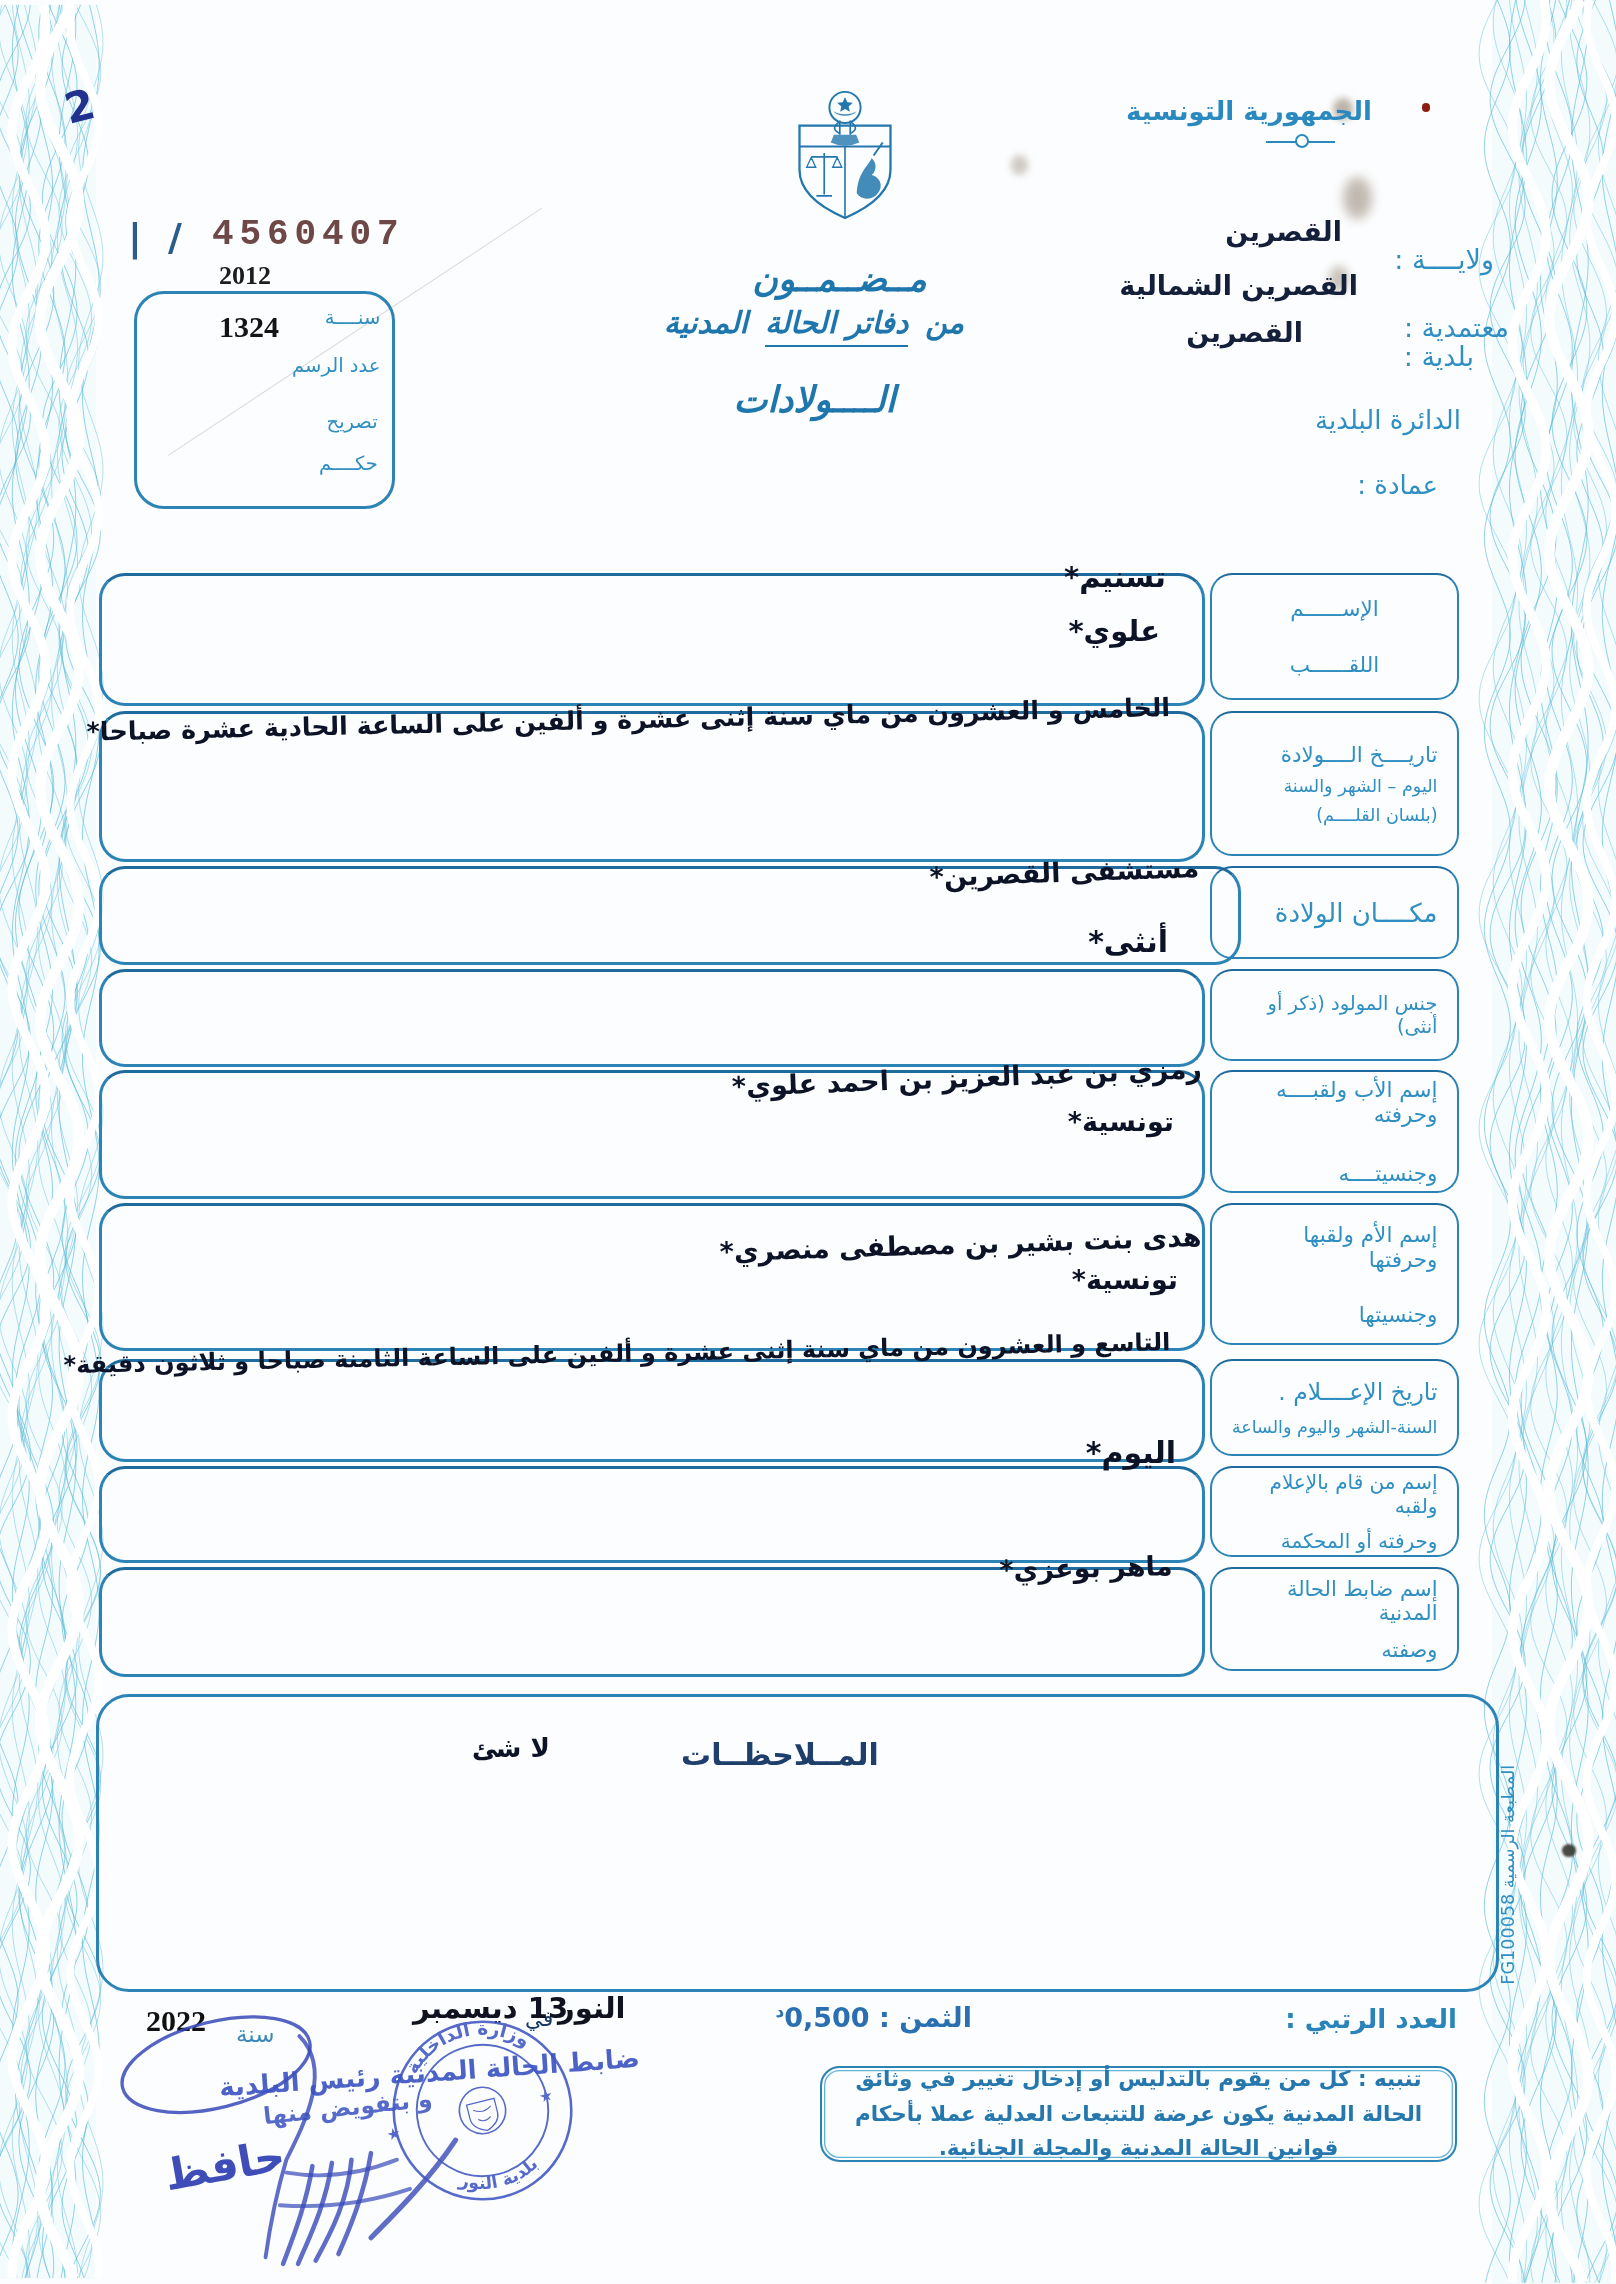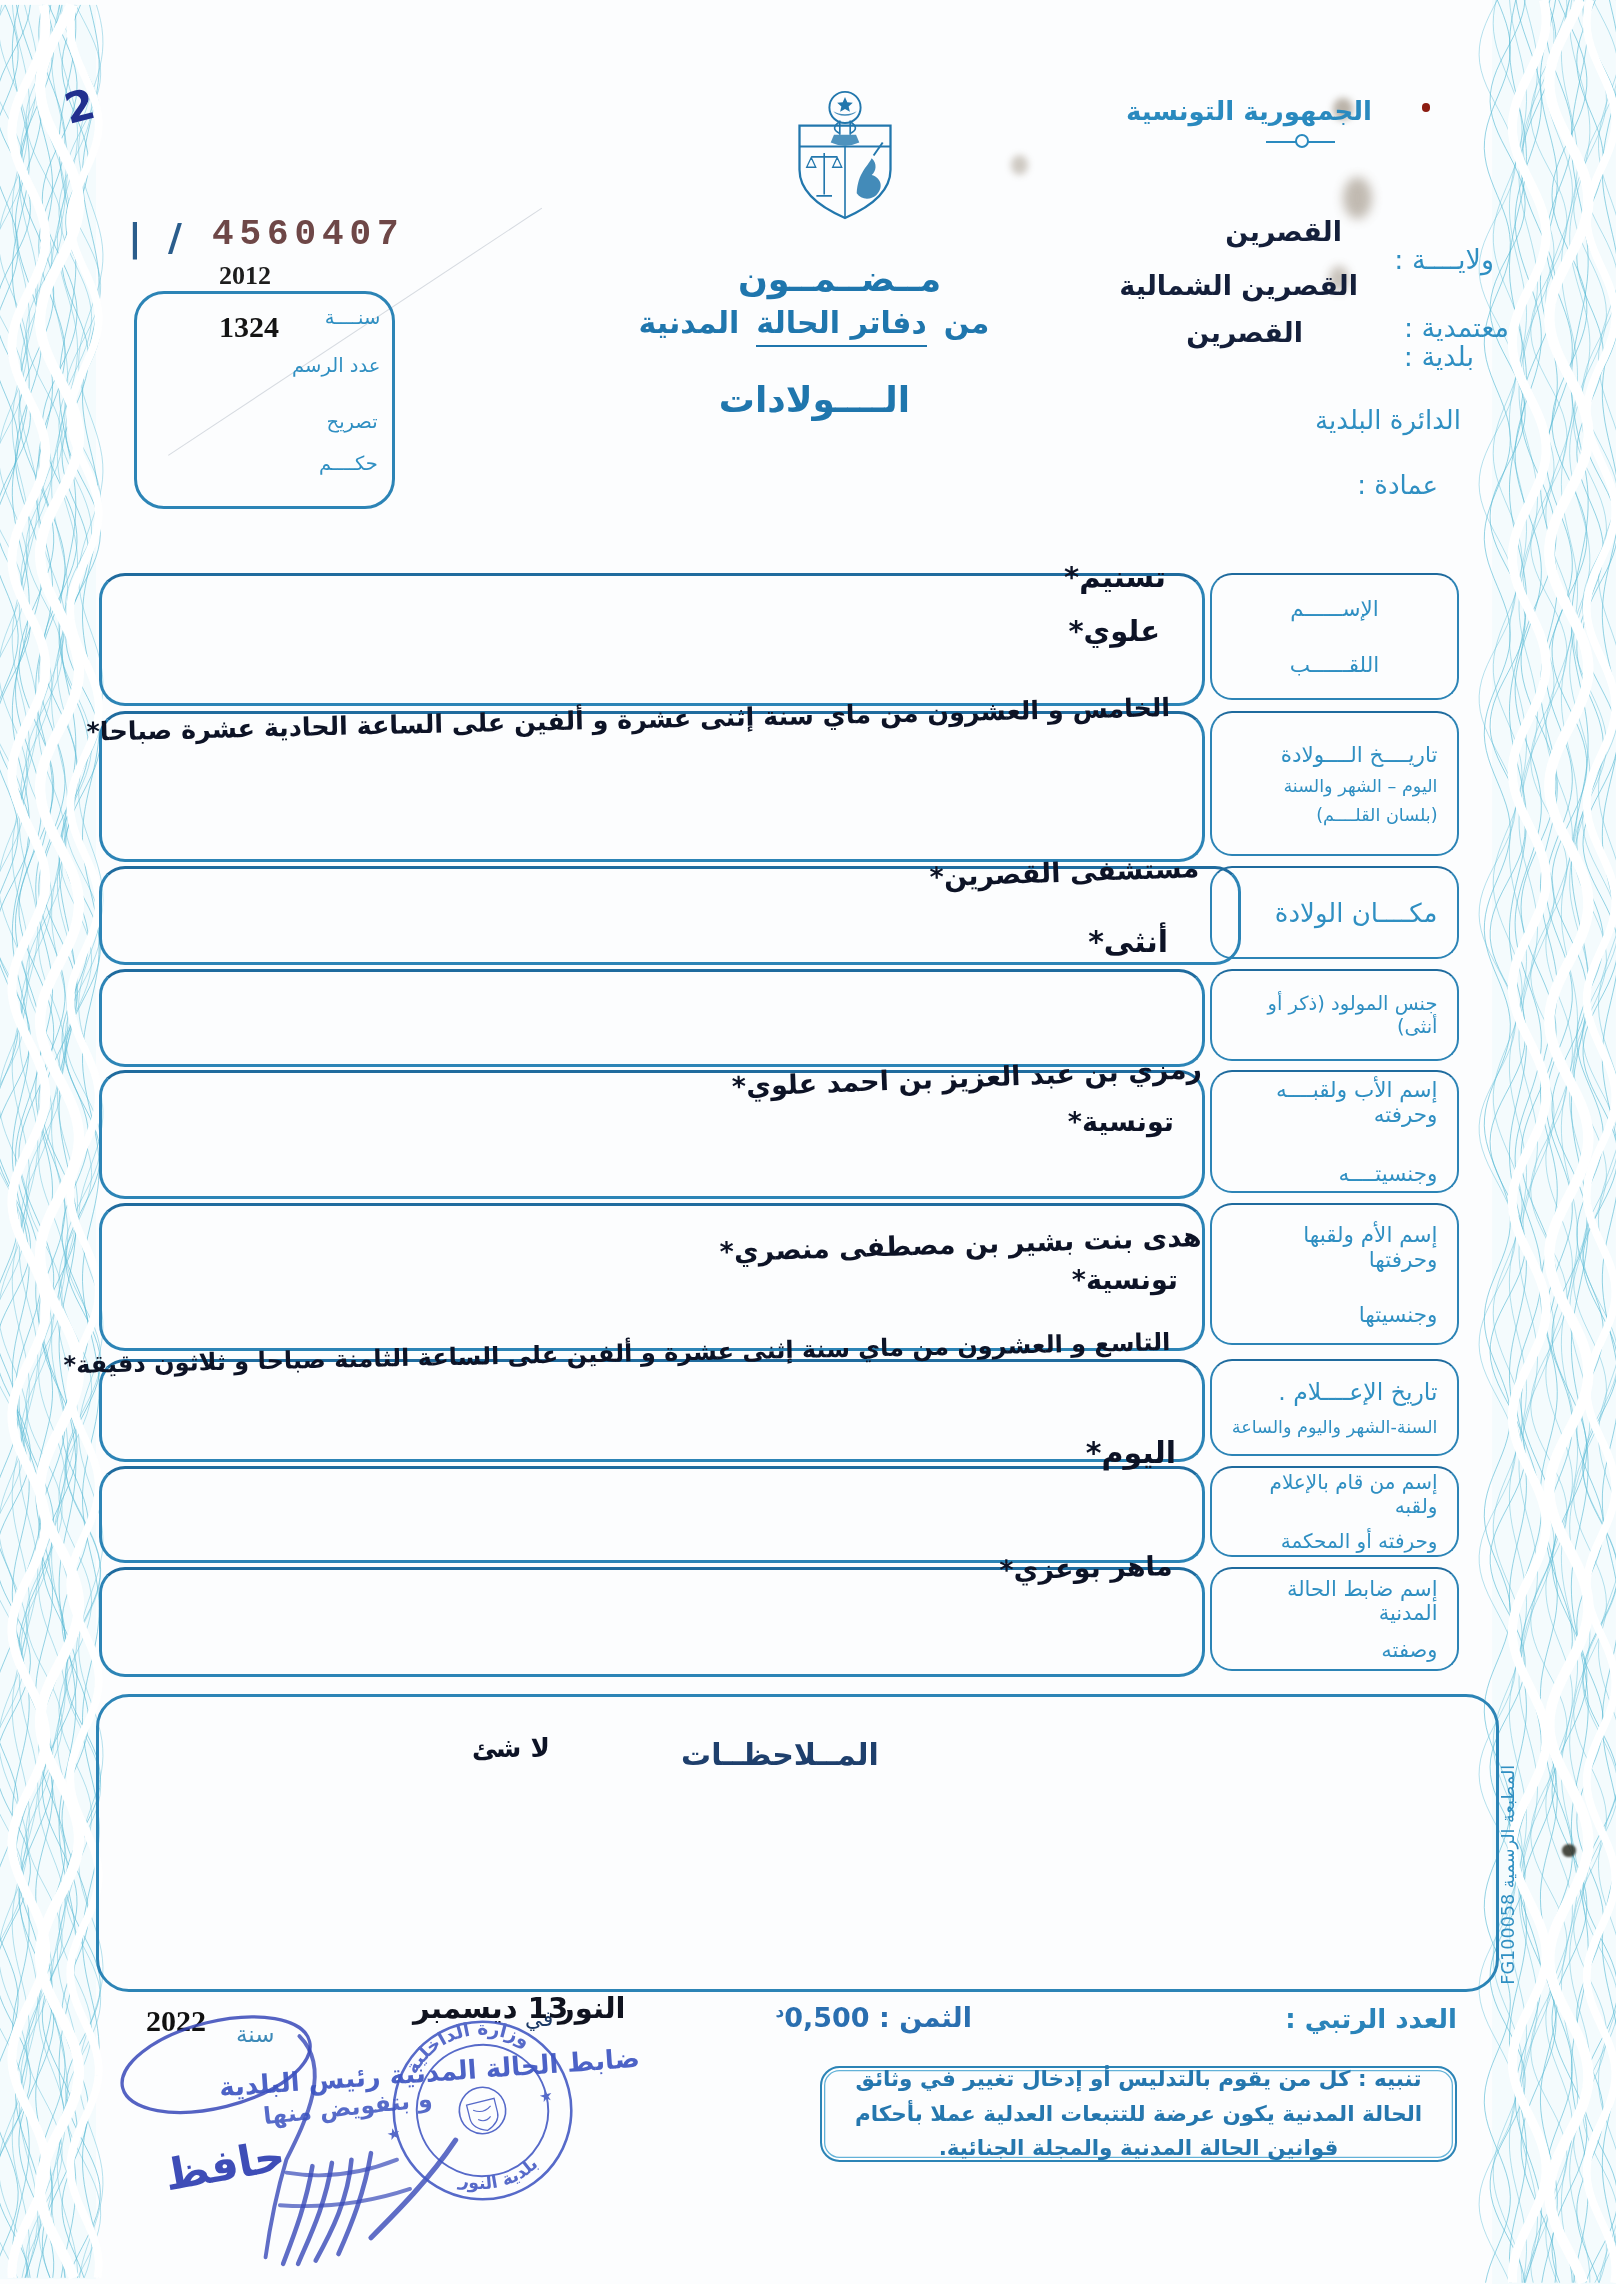--- a/index.html
+++ b/index.html
@@ -42,21 +42,21 @@
   .wilaya-label{right:122px; top:244px;}
   .deleg-value{right:258px; top:270px;}
   .deleg-label{right:107px; top:312px;}
   .muni-value{right:313px; top:317px;}
   .muni-label{right:142px; top:341px;}
   .district-label{right:155px; top:405px; font-size:26px;}
   .omda-label{right:178px; top:470px; font-size:26px;}
 
   
   .emblem{left:780px; top:89px; width:130px; height:137px;}
-  .title-line{color:#1f76ad; font-weight:bold; text-align:center;}
+  .title-line{color:#1f76ad; font-weight:bold; text-align:center;font-style:italic;}
   .title1{left:696px; top:259px; width:287px; font-size:35px;}
   .title2{left:612px;  top:305px; width:404px; font-size:30px;}
   .t2-mid{border-bottom:2.6px solid #1f76ad; padding-bottom:5.2px; margin:0 6.5px;}
   .title3{left:671px; top:379px; width:287px; font-size:36px;}
 
   
   .vbox{left:99px; width:1100px; border:3.3px solid #2c84b6; border-top-color:#1f6b9e; border-radius:26px;}
   .lbox{left:1210px; width:249px; border:2.6px solid #2c84b6; border-top-color:#1f6b9e; border-radius:22px;
         display:flex; flex-direction:column; justify-content:center; gap:11.7px;
         padding:5.2px 19.5px; box-sizing:border-box; text-align:right; color:#2f8fc2; font-size:21.5px;}

